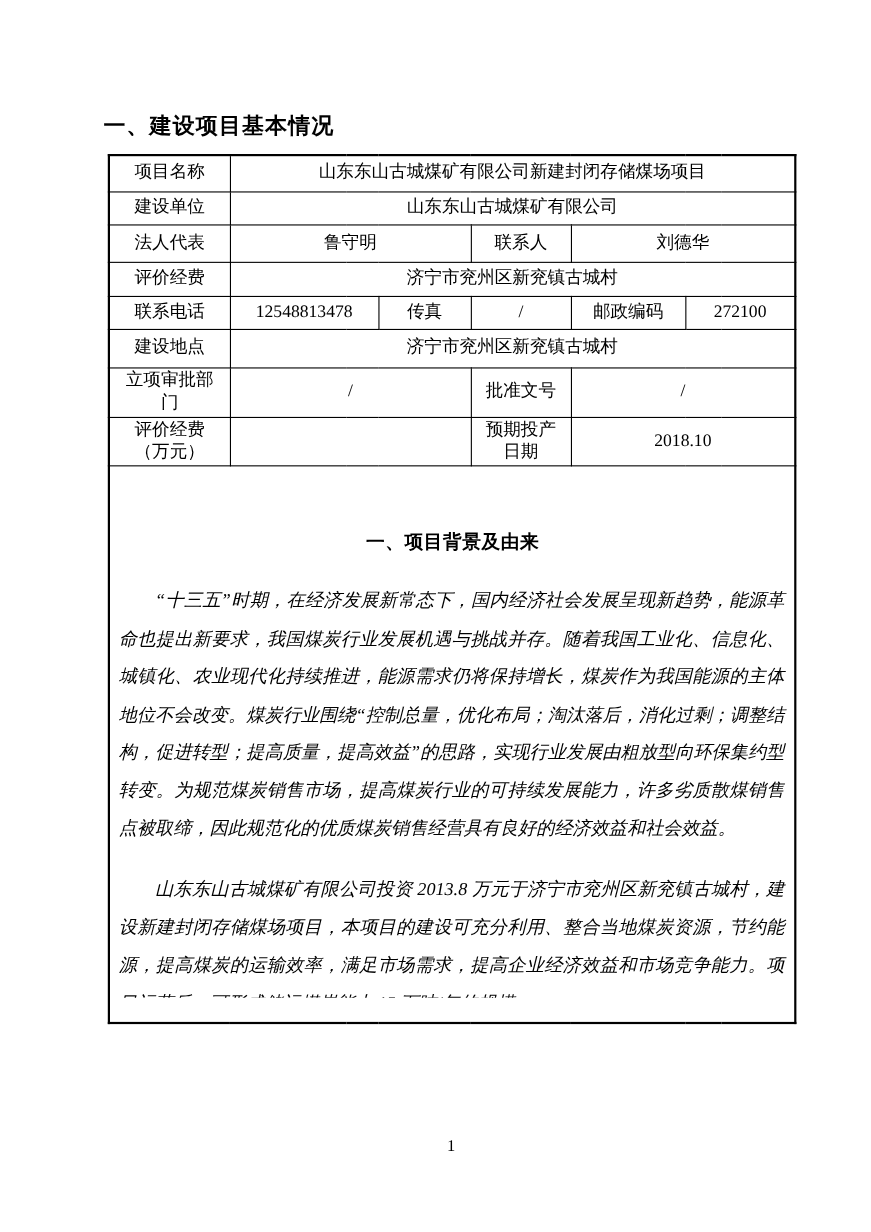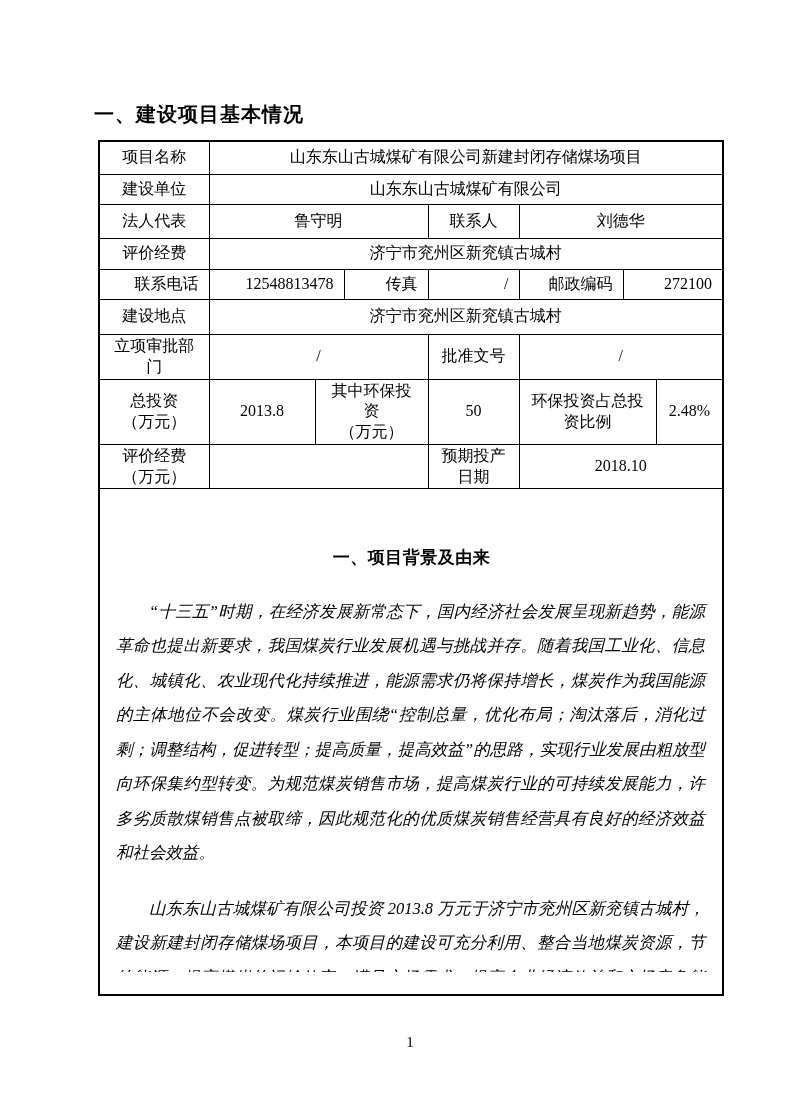--- a/index.html
+++ b/index.html
@@ -16,26 +16,26 @@
   }
   table.info-table {
     position:absolute; left:98px; top:140px; width:624px;
     border-collapse:collapse; table-layout:fixed;
     border:2.5px solid #000;
   }
   table.info-table td {
     border:1.5px solid #000;
     text-align:center; vertical-align:middle;
     font-size:16px; line-height:1.3;
-    padding:1px 10px;
+    padding:1px 2px;
     white-space:pre-line;
     overflow:hidden;
   }
   tr.r1 td{height:33px;} tr.r2 td{height:30px;} tr.r3 td{height:34px;}
-  tr.r4 td{height:31px;} tr.r5 td{height:30px;text-align:right;} tr.r6 td{height:35px;}
+  tr.r4 td{height:31px;} tr.r5 td{height:30px;} tr.r6 td{height:35px;}
   tr.r7 td{height:45px;} tr.r8 td{height:39px;} tr.r9 td{height:45px;}
   tr.r10 td{height:46px;} tr.r11 td{height:42px;} tr.r12 td{height:465px;}
   td.content-cell {
     text-align:left; vertical-align:top;
     white-space:normal; padding:0;
     border-bottom:3px solid #000;
   }
   .content-inner {
     height:461px; overflow:hidden;
     padding:8px 7px 0 6px;
@@ -103,31 +103,20 @@
       <td>建设地点</td>
       <td colspan="7">济宁市兖州区新兖镇古城村</td>
     </tr>
     <tr class="r7">
       <td>立项审批部
 门</td>
       <td colspan="3">/</td>
       <td>批准文号</td>
       <td colspan="3">/</td>
     </tr>
-    <tr class="r10">
-      <td>总投资
-（万元）</td>
-      <td>2013.8</td>
-      <td colspan="2">其中环保投资
-（万元）</td>
-      <td>50</td>
-      <td colspan="2">环保投资占总投
-资比例</td>
-      <td>2.48%</td>
-    </tr>
     <tr class="r11">
       <td>评价经费
 （万元）</td>
       <td colspan="3"></td>
       <td>预期投产
 日期</td>
       <td colspan="3">2018.10</td>
     </tr>
     <tr class="r12">
       <td colspan="8" class="content-cell">

